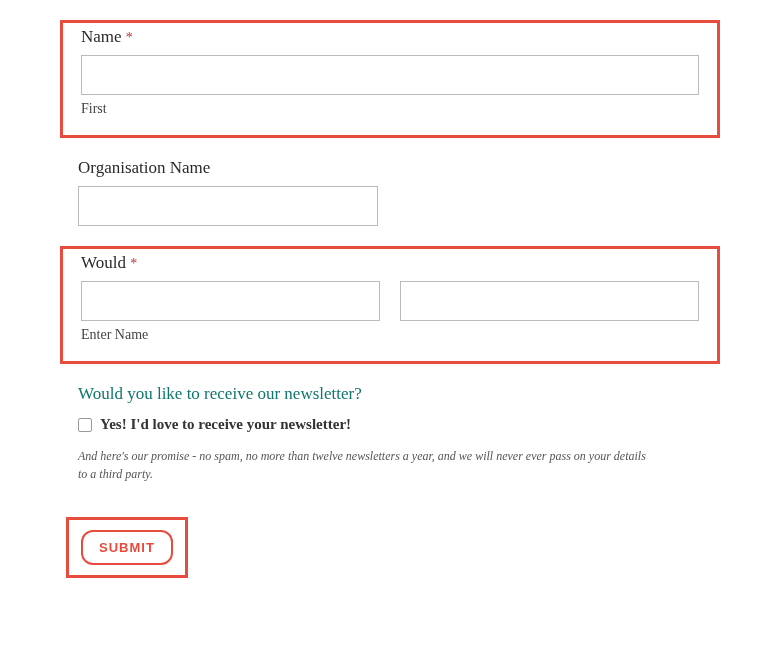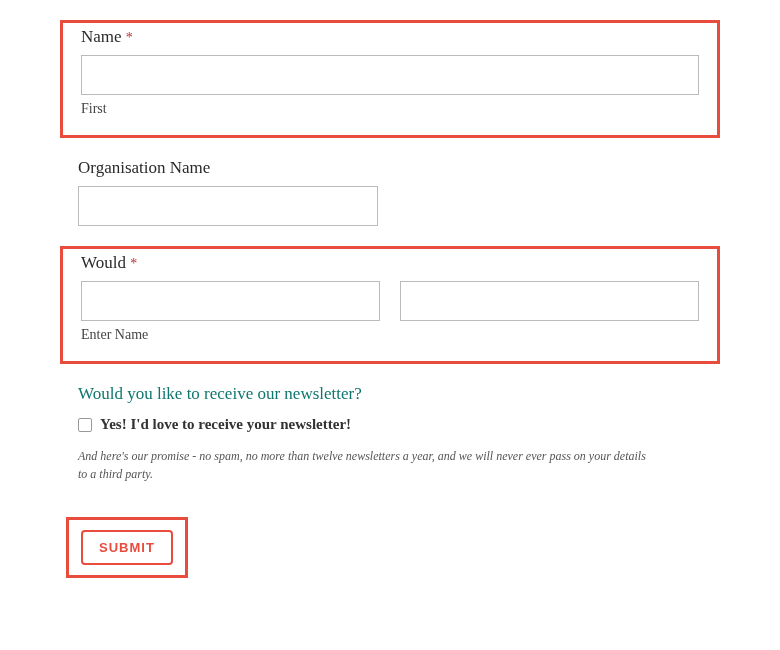--- a/index.html
+++ b/index.html
@@ -101,21 +101,21 @@
       margin-top: 28px;
     }
     .submit-btn {
       border: 2px solid #e74c3c;
       background: #fff;
       color: #e74c3c;
       font-weight: bold;
       font-size: 13px;
       letter-spacing: 1px;
       padding: 8px 16px;
-      border-radius: 4px;
+      border-radius: 12px;
       font-family: Arial, Helvetica, sans-serif;
       cursor: pointer;
     }
   </style>
 </head>
 <body>
 
 
 
 

